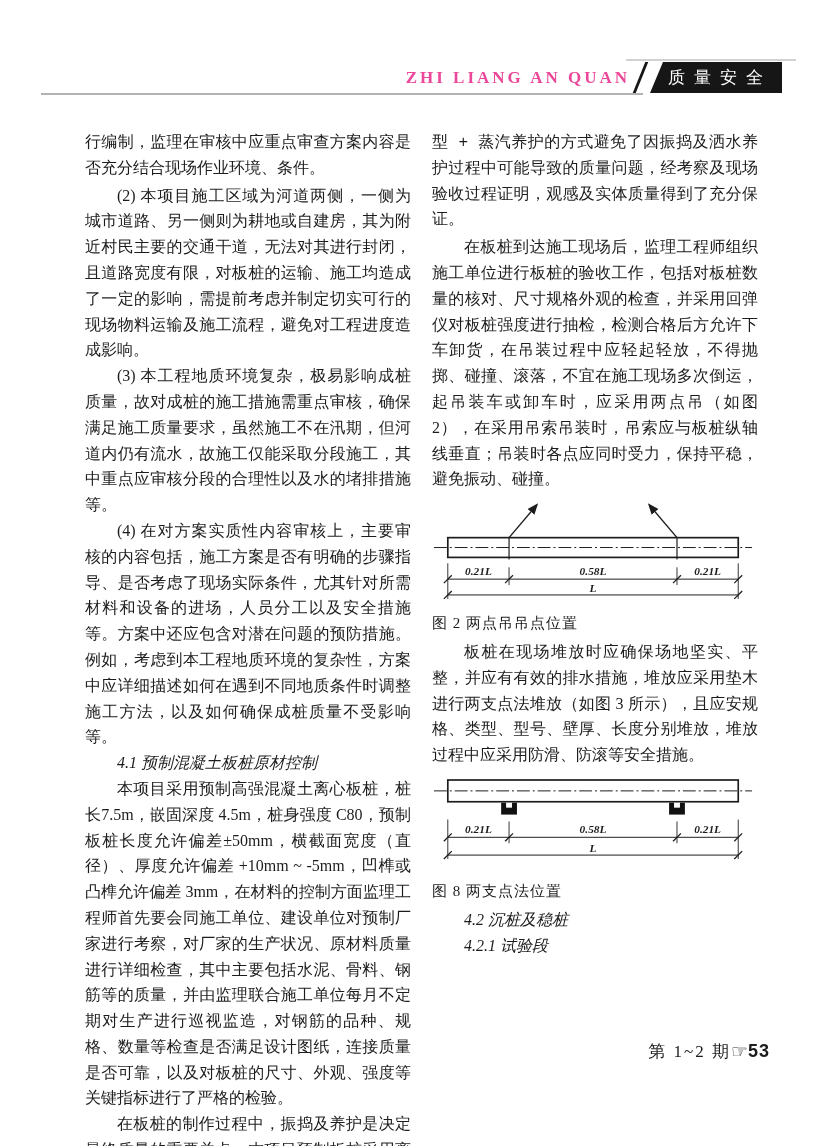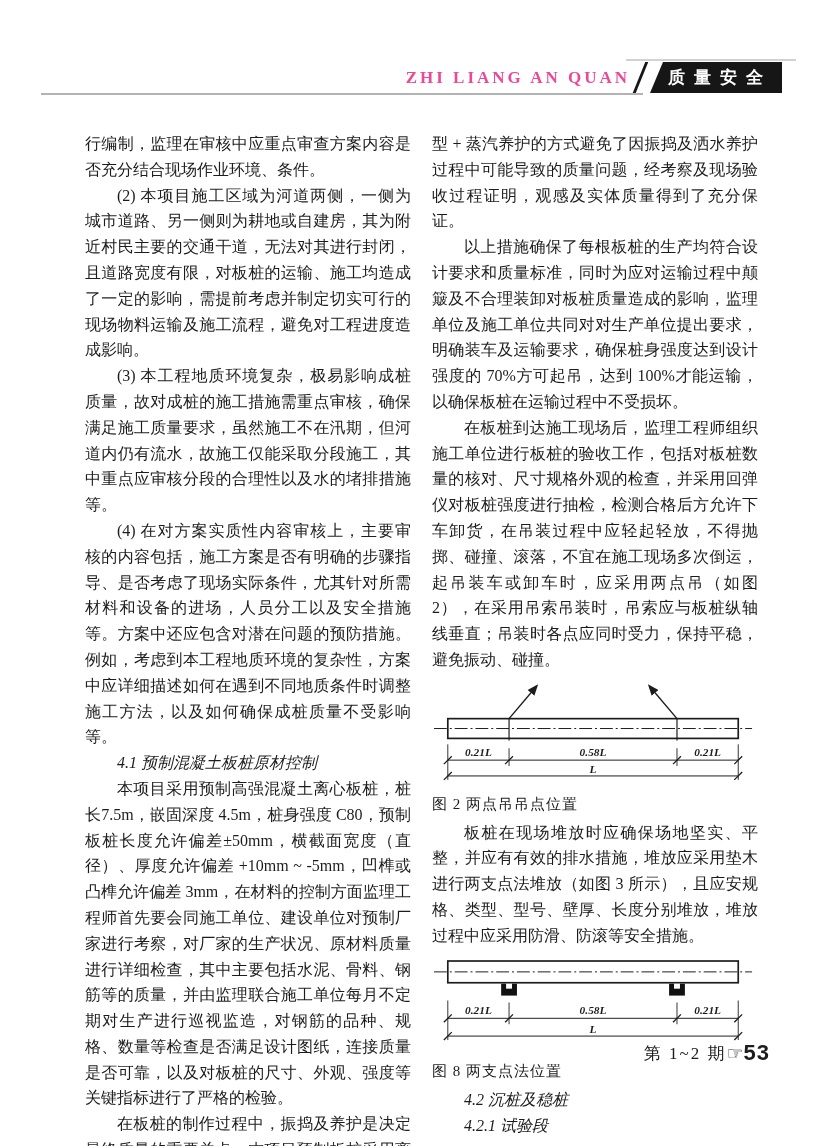--- a/index.html
+++ b/index.html
@@ -13,44 +13,44 @@
   .header-top-rule{position:absolute;top:59px;left:626px;width:170px;height:2px;background:#d2d2d2;}
   .header-row{position:absolute;top:62px;right:57px;height:31px;display:flex;align-items:center;}
   .pinyin{
     color:#ec4899;font-weight:bold;font-size:17px;letter-spacing:3px;
     margin-right:9px;white-space:nowrap;
   }
   .slash{width:3px;height:31px;background:#161616;transform:skewX(-22deg);margin-right:8px;}
   .badge{
     background:#161616;color:#ffffff;height:31px;line-height:31px;
     padding:0 10px 0 18px;font-family:"Liberation Sans","DejaVu Sans",sans-serif;
-    font-weight:bold;font-size:17px;letter-spacing:9px;white-space:nowrap;
+    font-weight:normal;font-size:17px;letter-spacing:9px;white-space:nowrap;
     clip-path:polygon(13px 0,100% 0,100% 100%,0 100%);
   }
   
   .content{position:absolute;top:131px;left:85px;width:673px;display:flex;gap:21px;}
   .col{width:326px;font-size:16px;line-height:25.8px;text-align:justify;}
   .col p{margin:0;text-indent:2em;}
-  .col p.cont{text-indent:0;}
+  .col p.cont{text-indent:0;font-family:Liberation Mono, monospace;}
   .sec-head{font-style:italic;}
   
   figure.figure{margin:6px 0 2px 0;}
   .fig-caption{
     text-align:left;font-size:15px;line-height:24px;
     margin:2px 0 4px 0;text-indent:0;letter-spacing:1px;
   }
   svg .dimtxt{
     font-family:"Liberation Serif","DejaVu Serif",serif;
     font-size:11.5px;font-style:italic;font-weight:bold;fill:#1c1c1c;
   }
   
   .footer{position:absolute;top:1040px;right:69px;display:flex;align-items:center;}
   .issue{font-size:17px;letter-spacing:2px;}
   .hand{font-size:19px;color:#2a2a2a;line-height:1;}
-  .pageno{font-family:"Liberation Sans","DejaVu Sans",sans-serif;font-weight:bold;font-size:22px;letter-spacing:1px;text-align:right;}
+  .pageno{font-family:"Liberation Sans","DejaVu Sans",sans-serif;font-weight:bold;font-size:18px;letter-spacing:1px;text-align:right;}
 </style>
 </head>
 <body>
 
 <div class="page">
 
   <div>
     <div class="header-rule"></div>
     <div class="header-top-rule"></div>
     <div class="header-row">
@@ -67,21 +67,20 @@
       <p>(2) 本项目施工区域为河道两侧，一侧为城市道路、另一侧则为耕地或自建房，其为附近村民主要的交通干道，无法对其进行封闭，且道路宽度有限，对板桩的运输、施工均造成了一定的影响，需提前考虑并制定切实可行的现场物料运输及施工流程，避免对工程进度造成影响。</p>
       <p>(3) 本工程地质环境复杂，极易影响成桩质量，故对成桩的施工措施需重点审核，确保满足施工质量要求，虽然施工不在汛期，但河道内仍有流水，故施工仅能采取分段施工，其中重点应审核分段的合理性以及水的堵排措施等。</p>
       <p>(4) 在对方案实质性内容审核上，主要审核的内容包括，施工方案是否有明确的步骤指导、是否考虑了现场实际条件，尤其针对所需材料和设备的进场，人员分工以及安全措施等。方案中还应包含对潜在问题的预防措施。例如，考虑到本工程地质环境的复杂性，方案中应详细描述如何在遇到不同地质条件时调整施工方法，以及如何确保成桩质量不受影响等。</p>
       <p class="sec-head">4.1  预制混凝土板桩原材控制</p>
       <p>本项目采用预制高强混凝土离心板桩，桩长7.5m，嵌固深度 4.5m，桩身强度 C80，预制板桩长度允许偏差±50mm，横截面宽度（直径）、厚度允许偏差 +10mm ~ -5mm，凹榫或凸榫允许偏差 3mm，在材料的控制方面监理工程师首先要会同施工单位、建设单位对预制厂家进行考察，对厂家的生产状况、原材料质量进行详细检查，其中主要包括水泥、骨料、钢筋等的质量，并由监理联合施工单位每月不定期对生产进行巡视监造，对钢筋的品种、规格、数量等检查是否满足设计图纸，连接质量是否可靠，以及对板桩的尺寸、外观、强度等关键指标进行了严格的检验。</p>
       <p>在板桩的制作过程中，振捣及养护是决定最终质量的重要关卡，本项目预制板桩采用离心成</p>
     </div>
 
     <div class="col">
       <p class="cont">型 + 蒸汽养护的方式避免了因振捣及洒水养护过程中可能导致的质量问题，经考察及现场验收过程证明，观感及实体质量得到了充分保证。</p>
-      <p>以上措施确保了每根板桩的生产均符合设计要求和质量标准，同时为应对运输过程中颠簸及不合理装卸对板桩质量造成的影响，监理单位及施工单位共同对对生产单位提出要求，明确装车及运输要求，确保桩身强度达到设计强度的 70%方可起吊，达到 100%才能运输，以确保板桩在运输过程中不受损坏。</p>
       <p>在板桩到达施工现场后，监理工程师组织施工单位进行板桩的验收工作，包括对板桩数量的核对、尺寸规格外观的检查，并采用回弹仪对板桩强度进行抽检，检测合格后方允许下车卸货，在吊装过程中应轻起轻放，不得抛掷、碰撞、滚落，不宜在施工现场多次倒运，起吊装车或卸车时，应采用两点吊（如图 2），在采用吊索吊装时，吊索应与板桩纵轴线垂直；吊装时各点应同时受力，保持平稳，避免振动、碰撞。</p>
 
       <figure class="figure">
         <svg width="326" height="103" viewBox="0 0 330 104">
           <defs>
             <marker id="arr" viewBox="0 0 10 10" refX="8" refY="5" markerWidth="8" markerHeight="8" orient="auto">
               <path d="M0,1 L10,5 L0,9 z" fill="#1c1c1c"></path>
             </marker>
           </defs>
 

